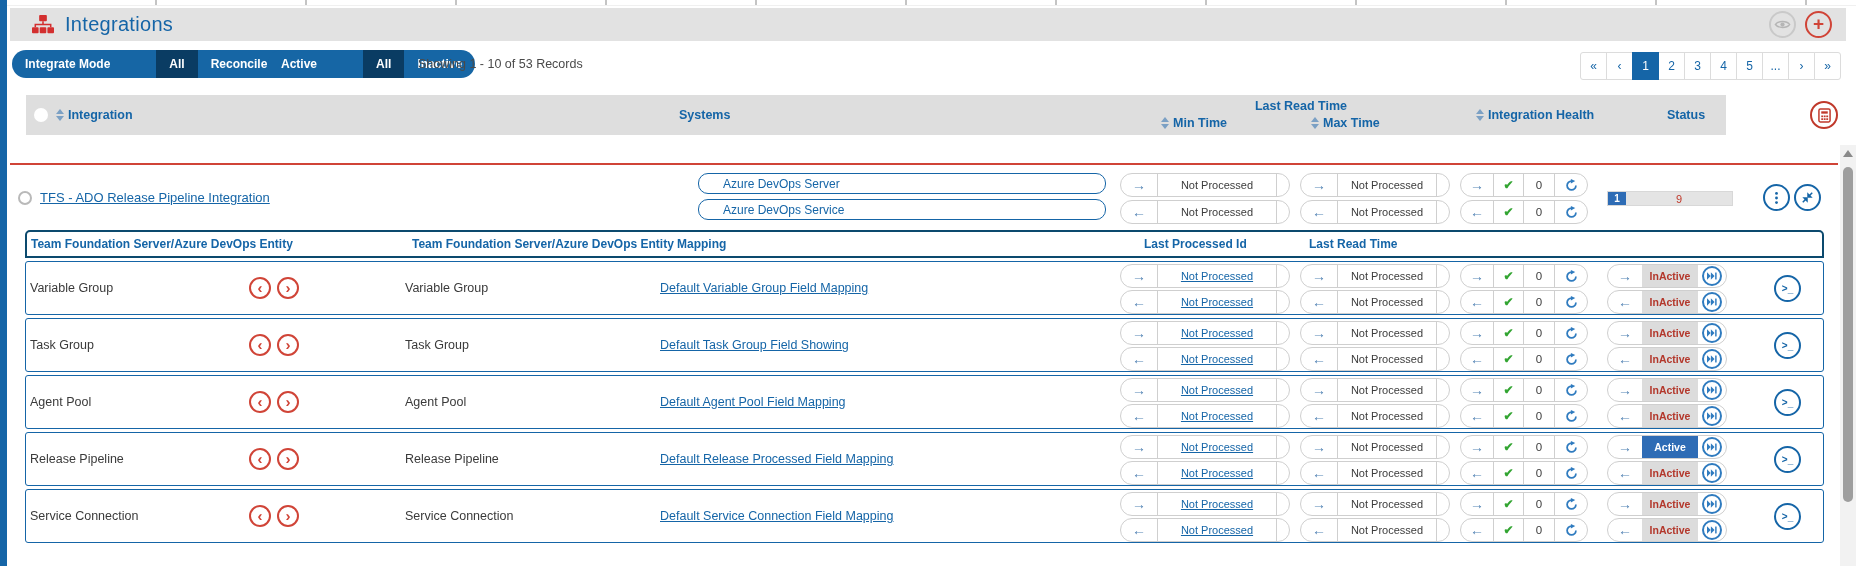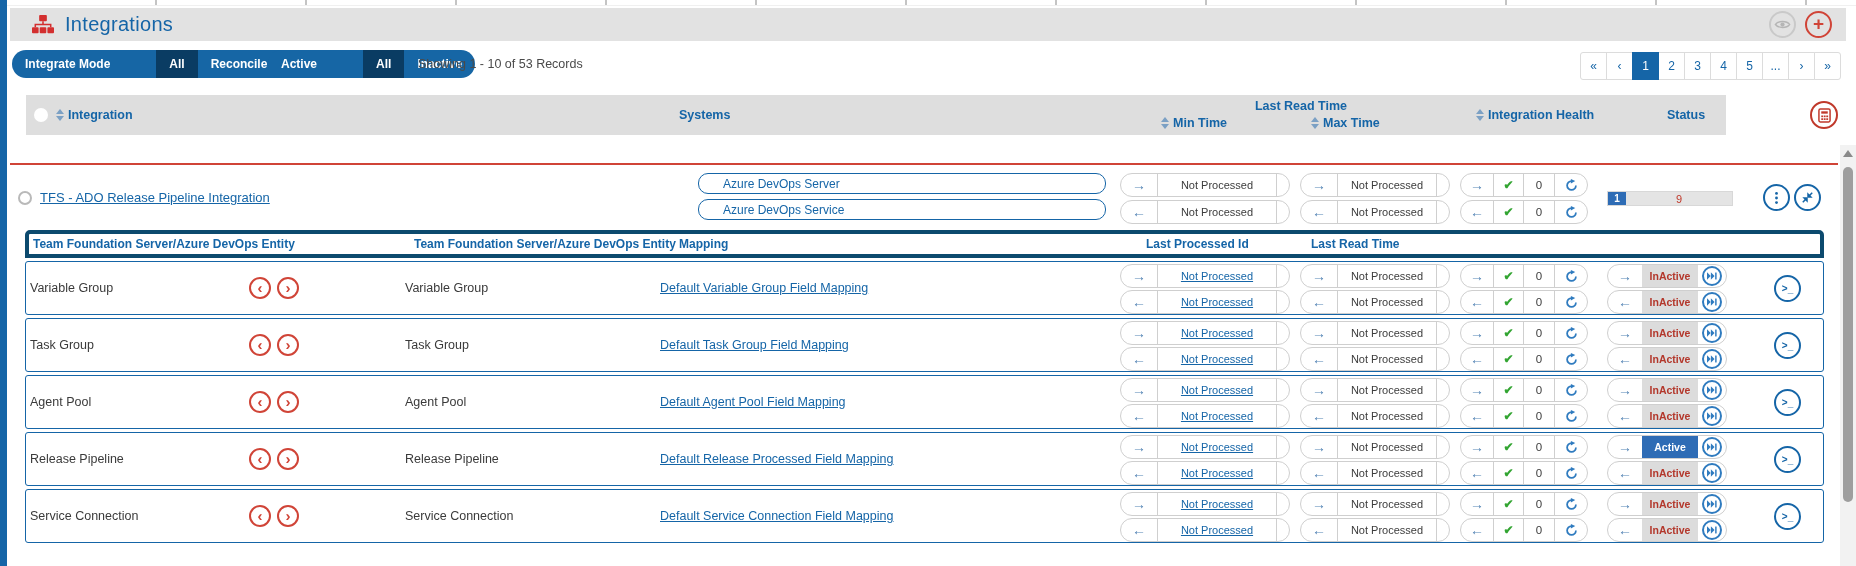--- a/index.html
+++ b/index.html
@@ -86,21 +86,21 @@
   .status-bar { position:absolute; left:1597px; top:26px; width:126px; height:15px; background:#e4e4e4; display:flex; border:1px solid #d8d8d8; }
   .sb-done { width:18px; background:#2e6cb5; color:#fff; font-size:10px; font-weight:bold; display:flex; align-items:center; justify-content:center; }
   .sb-remaining { flex:1; color:#c0392b; font-size:11px; display:flex; align-items:center; justify-content:center; }
 
   .icon-circle-blue { width:27px; height:27px; border:2px solid #1565a7; border-radius:50%; display:flex; align-items:center; justify-content:center; background:#fff; }
   .mr-kebab { position:absolute; left:1753px; top:19px; }
   .mr-collapse { position:absolute; left:1784px; top:19px; }
 
   
   .sub-table { position:absolute; left:25px; top:230px; width:1799px; }
-  .sub-header { height:28px; border:4px solid #0c4a6e; border-radius:5px 5px 0 0; position:relative; background:#fff; }
+  .sub-header { height:28px; border:2px solid #0c4a6e; border-radius:5px 5px 0 0; position:relative; background:#fff; }
   .sh-item { position:absolute; top:0; bottom:0; display:flex; align-items:center; color:#1565a7; font-weight:bold; font-size:12px; white-space:nowrap; }
   .sh-src { left:4px; } .sh-tgt { left:385px; } .sh-map { left:650px; } .sh-lp { left:1117px; } .sh-lrt { left:1282px; }
 
   .sub-row { height:54px; border:1px solid #1565a7; border-radius:3px; margin-top:3px; position:relative; background:#fff; }
   .cell { position:absolute; top:0; bottom:0; display:flex; align-items:center; font-size:12.5px; color:#3a3a3a; white-space:nowrap; }
   .c-src { left:4px; }
   .c-chev { left:223px; gap:6px; }
   .c-tgt { left:379px; }
   .c-map { left:634px; color:#1565a7; text-decoration:underline; }
   .chev-btn { width:22px; height:22px; border:2px solid #d04437; border-radius:50%; color:#d04437; font-weight:bold; font-size:15px; display:flex; align-items:center; justify-content:center; line-height:1; padding-bottom:2px; cursor:default; }
@@ -403,21 +403,21 @@
           </span>
   </div>
 
   <div class="sub-row">
     <span class="cell c-src">Task Group</span>
     <span class="cell c-chev">
       <span class="chev-btn">‹</span>
       <span class="chev-btn">›</span>
     </span>
     <span class="cell c-tgt">Task Group</span>
-    <a class="cell c-map">Default Task Group Field Mapping</a>
+    <a class="cell c-map">Default Task Group Field Showing</a>
 
     <span class="stack s-lp">
       <span class="pill">
         <span class="seg arrow">→</span>
         <span class="seg value link-style">Not Processed</span>
         <span class="seg spacer"></span>
       </span>
       <span class="pill">
         <span class="seg arrow">←</span>
         <span class="seg value link-style">Not Processed</span>

